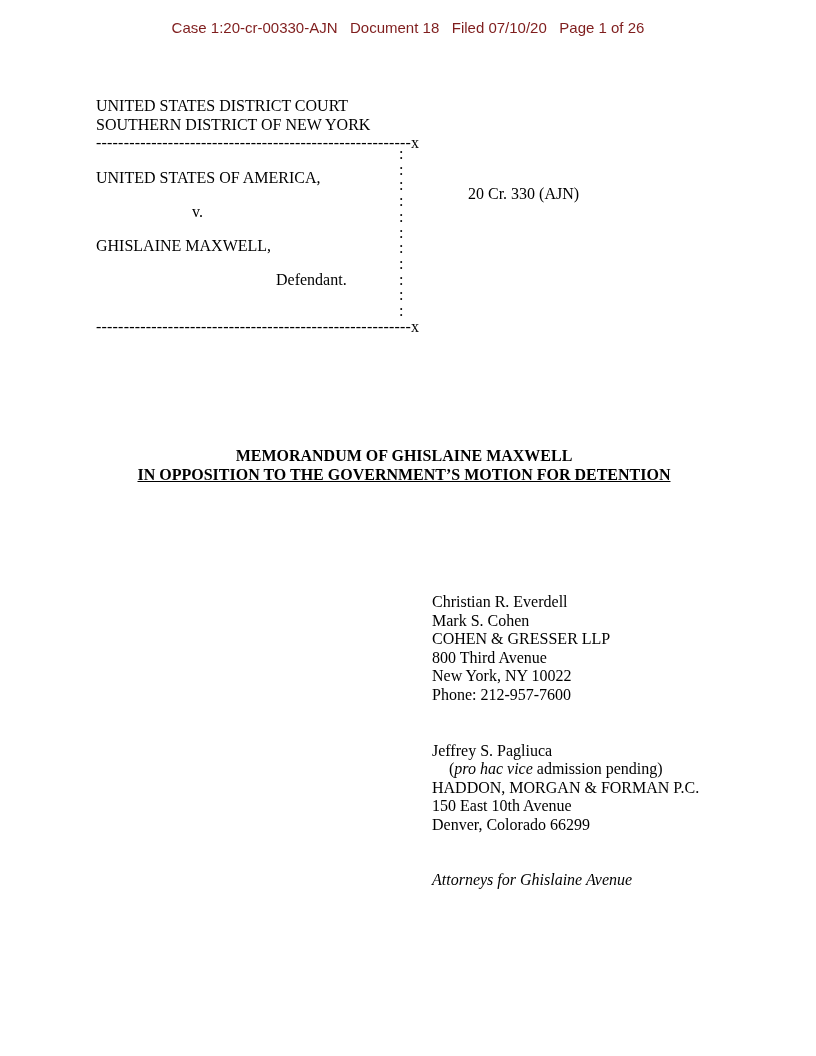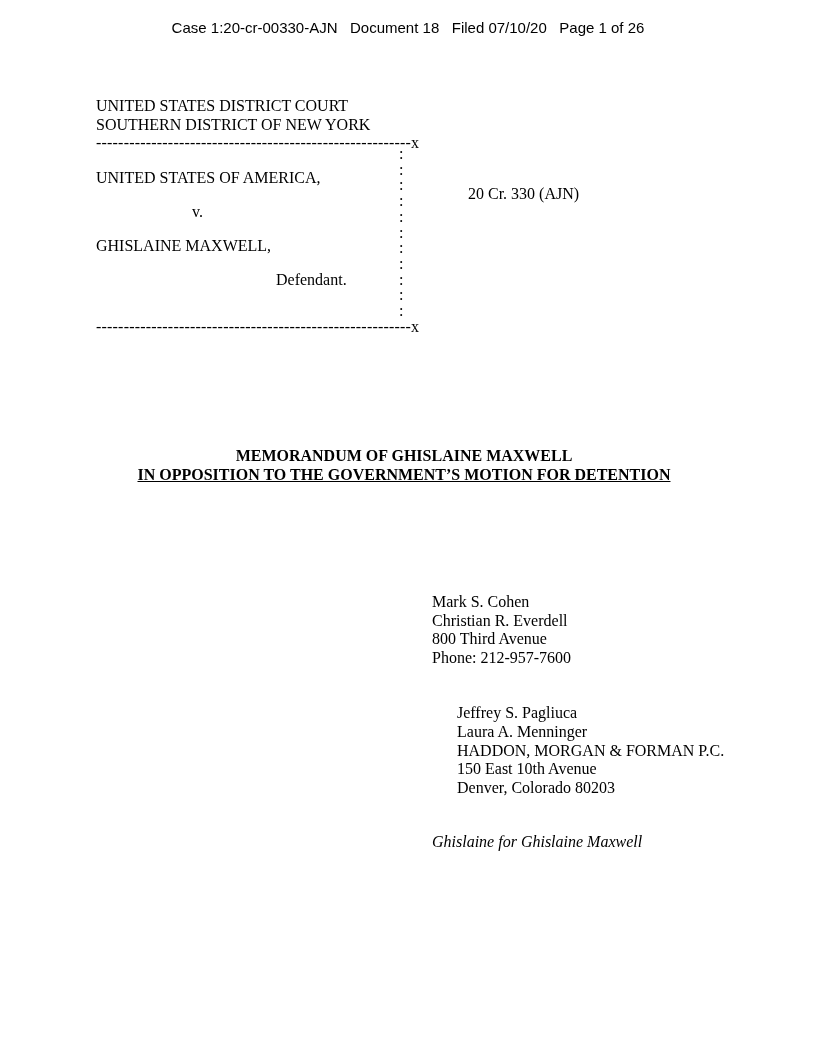--- a/index.html
+++ b/index.html
@@ -45,31 +45,31 @@
     top: 446px; left: 0; right: 8px;
     text-align: center;
     font-weight: bold;
     line-height: 19px;
   }
   .title-underline { text-decoration: underline; }
   .counsel {
     top: 593px; left: 432px;
     line-height: 18.6px;
   }
-  .counsel-block2 { margin-top: 37px; margin-left: 25px; }
+  .counsel-block2 { margin-top: 37px; }
   .counsel-sig    { margin-top: 36px; font-style: italic; }
   .phv-line { padding-left: 17px; }
   .italic { font-style: italic; }
 </style>
 </head>
 <body>
 
 <div class="page">
 
-  <div class="pacer-header" style="color: #000000;">Case 1:20-cr-00330-AJN   Document 18   Filed 07/10/20   Page 1 of 26</div>
+  <div class="pacer-header" style="color: #7f1d1d;">Case 1:20-cr-00330-AJN   Document 18   Filed 07/10/20   Page 1 of 26</div>
 
   <div class="abs court-line2">SOUTHERN DISTRICT OF NEW YORK</div>
 
   <div class="abs court-line1">UNITED STATES DISTRICT COURT</div>
 
   <div class="abs rule-top">---------------------------------------------------------x</div>
 
   <div class="abs colon-col">:
 :
 :
@@ -95,30 +95,32 @@
   <div class="abs rule-bottom">---------------------------------------------------------x</div>
 
   <div class="abs title-block">
     <div>MEMORANDUM OF GHISLAINE MAXWELL</div>
     <div class="title-underline">IN OPPOSITION TO THE GOVERNMENT’S MOTION FOR DETENTION</div>
   </div>
 
   <div class="abs counsel">
 
     <div class="counsel-block1">
+      <div>Christian R. Everdell</div>
       <div>Mark S. Cohen</div>
-      <div>Christian R. Everdell</div>
+      <div>COHEN &amp; GRESSER LLP</div>
       <div>800 Third Avenue</div>
+      <div>New York, NY 10022</div>
       <div>Phone: 212-957-7600</div>
     </div>
 
     <div class="counsel-block2">
       <div>Jeffrey S. Pagliuca</div>
-      <div>Laura A. Menninger</div>
+      <div class="phv-line"><span>(</span><span class="italic">pro hac vice</span><span> admission pending)</span></div>
       <div>HADDON, MORGAN &amp; FORMAN P.C.</div>
       <div>150 East 10th Avenue</div>
-      <div>Denver, Colorado 80203</div>
+      <div>Denver, Colorado 66299</div>
     </div>
 
-    <div class="counsel-sig">Ghislaine for Ghislaine Maxwell</div>
+    <div class="counsel-sig">Attorneys for Ghislaine Avenue</div>
   </div>
 
 </div>
 
 </body></html>

